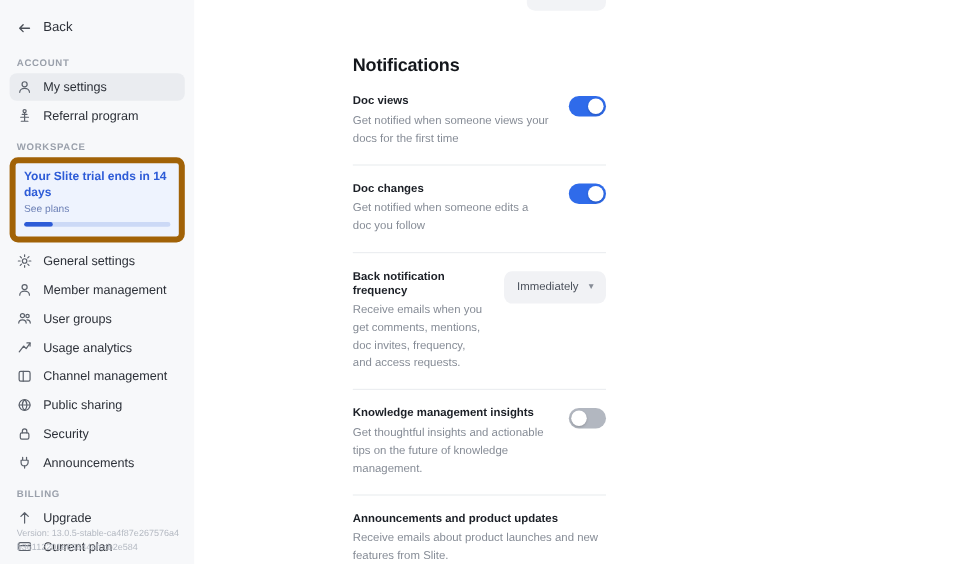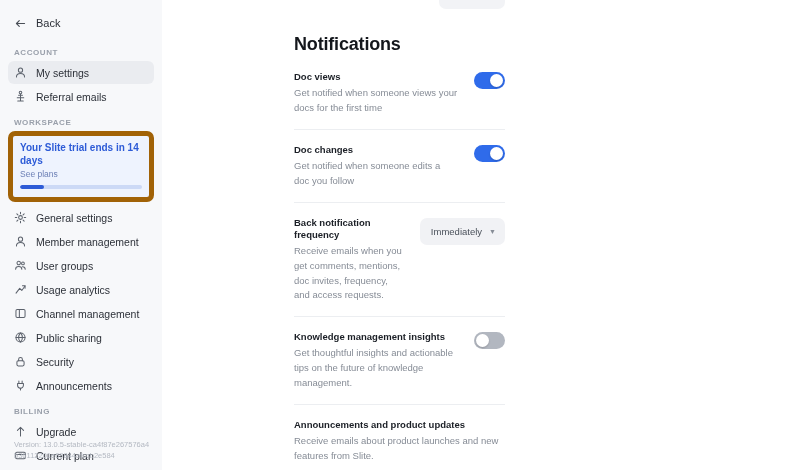--- a/index.html
+++ b/index.html
@@ -70,22 +70,22 @@
   .main-inner { padding: 0 132px 0 132px; }
 
   .cut-row {
     display: flex; align-items: flex-start; justify-content: space-between;
     height: 10px; overflow: hidden;
   }
   .cut-pill { width: 66px; height: 17px; background: #f2f3f6; border-radius: 7px; margin-top:-8px;}
   .cut-text { font-size: 9px; color: #a8adb6; margin-top: -7px; }
 
   .section-title {
-    font-size: 18px; font-weight: 700; color: #14171c;
-    margin: 24px 0 0 0; letter-spacing: -.01em;
+    font-size: 15px; font-weight: 700; color: #14171c;
+    margin: 36px 0 0 0; letter-spacing: -.01em;
   }
 
   .pref-row {
     display: flex; align-items: flex-start; justify-content: space-between;
     gap: 16px; padding: 14px 0 13px 0;
     border-bottom: 1px solid #eceef1;
   }
   .pref-row.no-border { border-bottom: none; flex-direction: column; }
   .pref-row.first { padding-top: 16px; }
   .pref-text { flex: 1; min-width: 0; }
@@ -149,21 +149,21 @@
           </span>
           <span class="nav-label">My settings</span>
         </div>
         <div class="nav-item">
           <span class="nav-icon">
             <svg viewBox="0 0 16 16" fill="none" stroke="currentColor" stroke-width="1.25" stroke-linecap="round" stroke-linejoin="round">
               <circle cx="8" cy="3.2" r="1.6"></circle>
               <path d="M8 4.8v8.8M4.6 13.6h6.8M4 9.5h8M5.6 6.6h4.8"></path>
             </svg>
           </span>
-          <span class="nav-label">Referral emails</span>
+          <span class="nav-label">Referral program</span>
         </div>
         <div class="section-label">WORKSPACE</div>
         <div class="trial-card">
           <div class="trial-title">Your Slite trial ends in 14 days</div>
           <div class="trial-sub">See plans</div>
           <div class="trial-bar">
             <div class="trial-bar-fill" style="width: 20%;"></div>
           </div>
         </div>
         <div class="nav-item">

